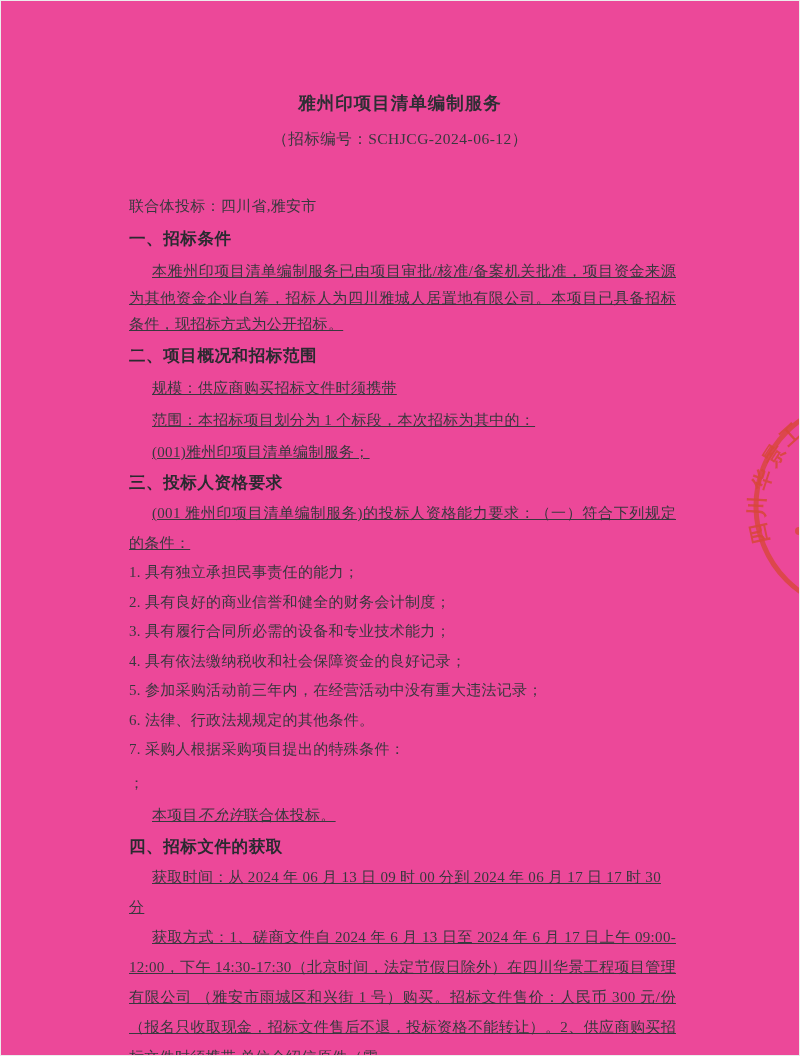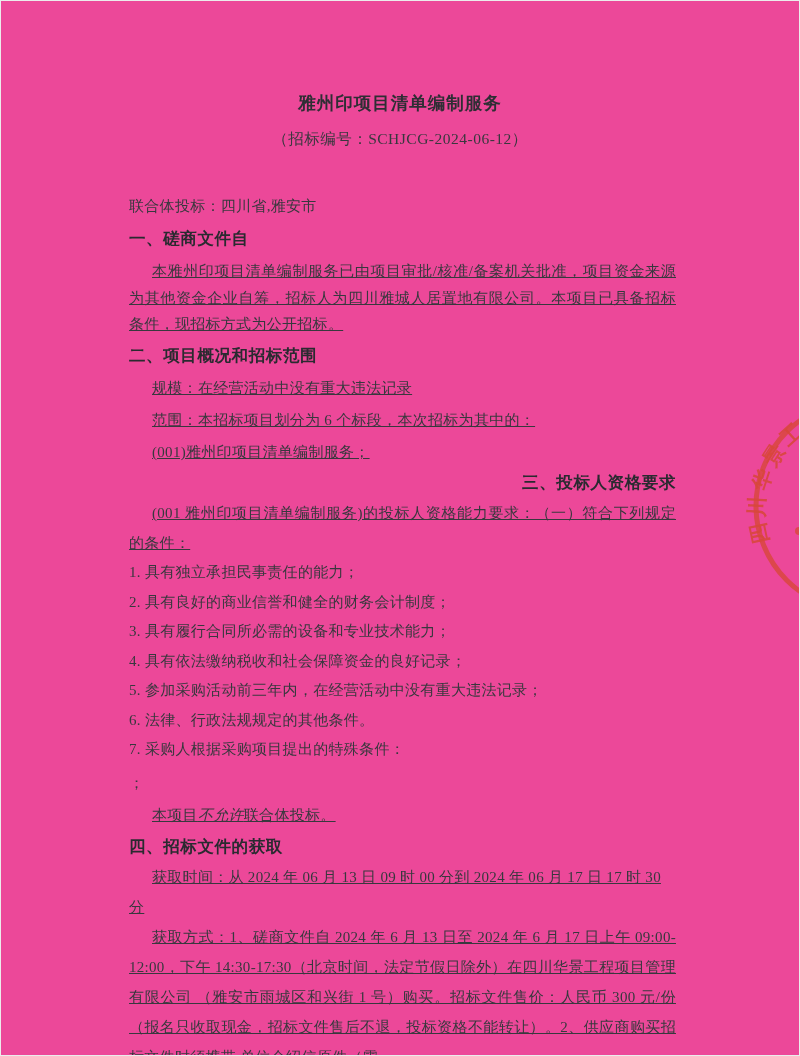--- a/index.html
+++ b/index.html
@@ -45,21 +45,21 @@
   .just { text-align: justify; text-justify: inter-ideograph; }
   .heading {
     line-height: 30px;
     margin: 3px 0 0 0;
     font-size: 16.5px;
     font-weight: 700;
     letter-spacing: 0.6px;
     color: #2a2a30;
   }
   .body-para { line-height: 26.7px; margin: 4px 0 0 0; }
-  .mt1 { margin-top: 1px; text-align: right; } .mt2 { margin-top: 2px; } .mt3 { margin-top: 3px; }
+  .mt1 { margin-top: 1px; } .mt2 { margin-top: 2px; } .mt3 { margin-top: 3px; }
   .item { line-height: 29.5px; margin: 0; }
   .emph { font-style: italic; }
   .stamp {
     position: absolute;
     left: 674px;
     top: 380px;
     width: 300px;
     height: 300px;
     pointer-events: none;
   }
@@ -71,26 +71,26 @@
 <div class="page">
 
   <div class="title-block">
     <p class="doc-title">雅州印项目清单编制服务</p>
     <p class="doc-subtitle">（招标编号：SCHJCG-2024-06-12）</p>
   </div>
 
   <div class="content">
     <p class="line">联合体投标：四川省,雅安市</p>
 
-    <p class="heading">一、磋商文件自</p>
+    <p class="heading">一、招标条件</p>
     <p class="body-para indent just">本雅州印项目清单编制服务已由项目审批/核准/备案机关批准，项目资金来源为其他资金企业自筹，招标人为四川雅城人居置地有限公司。本项目已具备招标条件，现招标方式为公开招标。</p>
 
     <p class="heading">二、项目概况和招标范围</p>
-    <p class="line indent mt2">规模：在经营活动中没有重大违法记录</p>
-    <p class="line indent mt2">范围：本招标项目划分为 6 个标段，本次招标为其中的：</p>
+    <p class="line indent mt2">规模：供应商购买招标文件时须携带</p>
+    <p class="line indent mt2">范围：本招标项目划分为 1 个标段，本次招标为其中的：</p>
     <p class="line indent mt2">(001)雅州印项目清单编制服务；</p>
 
     <p class="heading mt1">三、投标人资格要求</p>
     <p class="line indent just">(001 雅州印项目清单编制服务)的投标人资格能力要求：（一）符合下列规定的条件：</p>
     <p class="item">1. 具有独立承担民事责任的能力；</p>
     <p class="item">2. 具有良好的商业信誉和健全的财务会计制度；</p>
     <p class="item">3. 具有履行合同所必需的设备和专业技术能力；</p>
     <p class="item">4. 具有依法缴纳税收和社会保障资金的良好记录；</p>
     <p class="item">5. 参加采购活动前三年内，在经营活动中没有重大违法记录；</p>
     <p class="item">6. 法律、行政法规规定的其他条件。</p>

